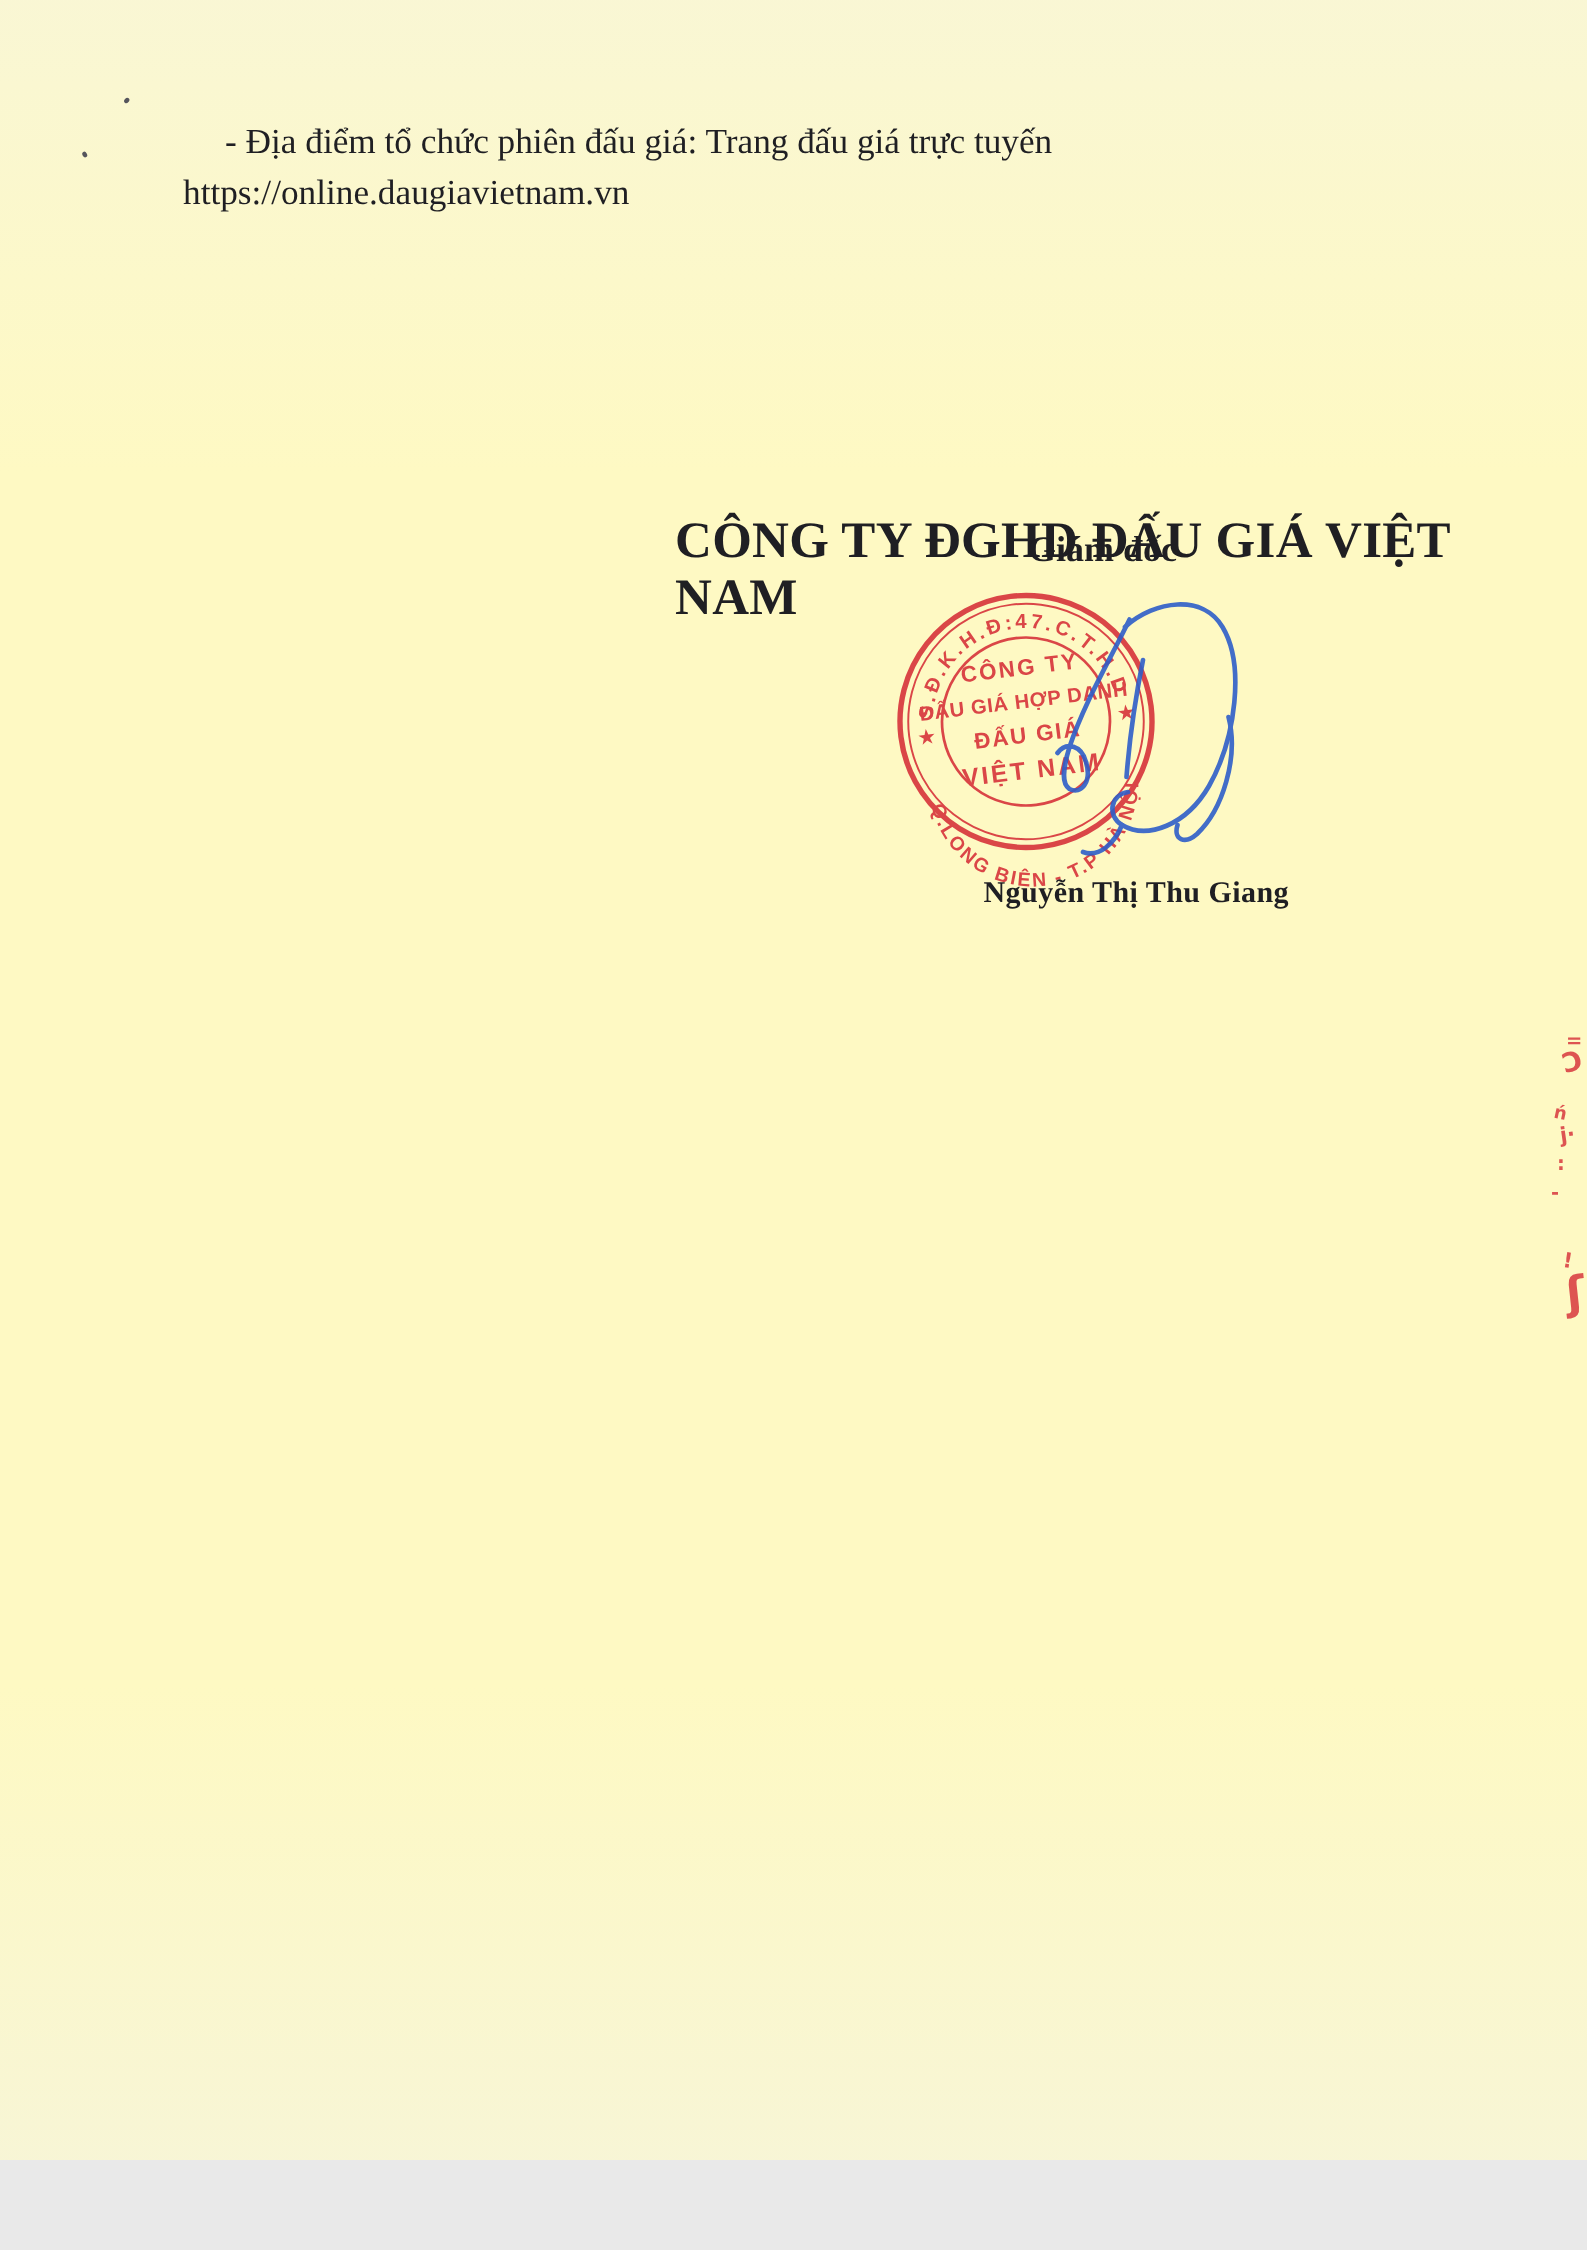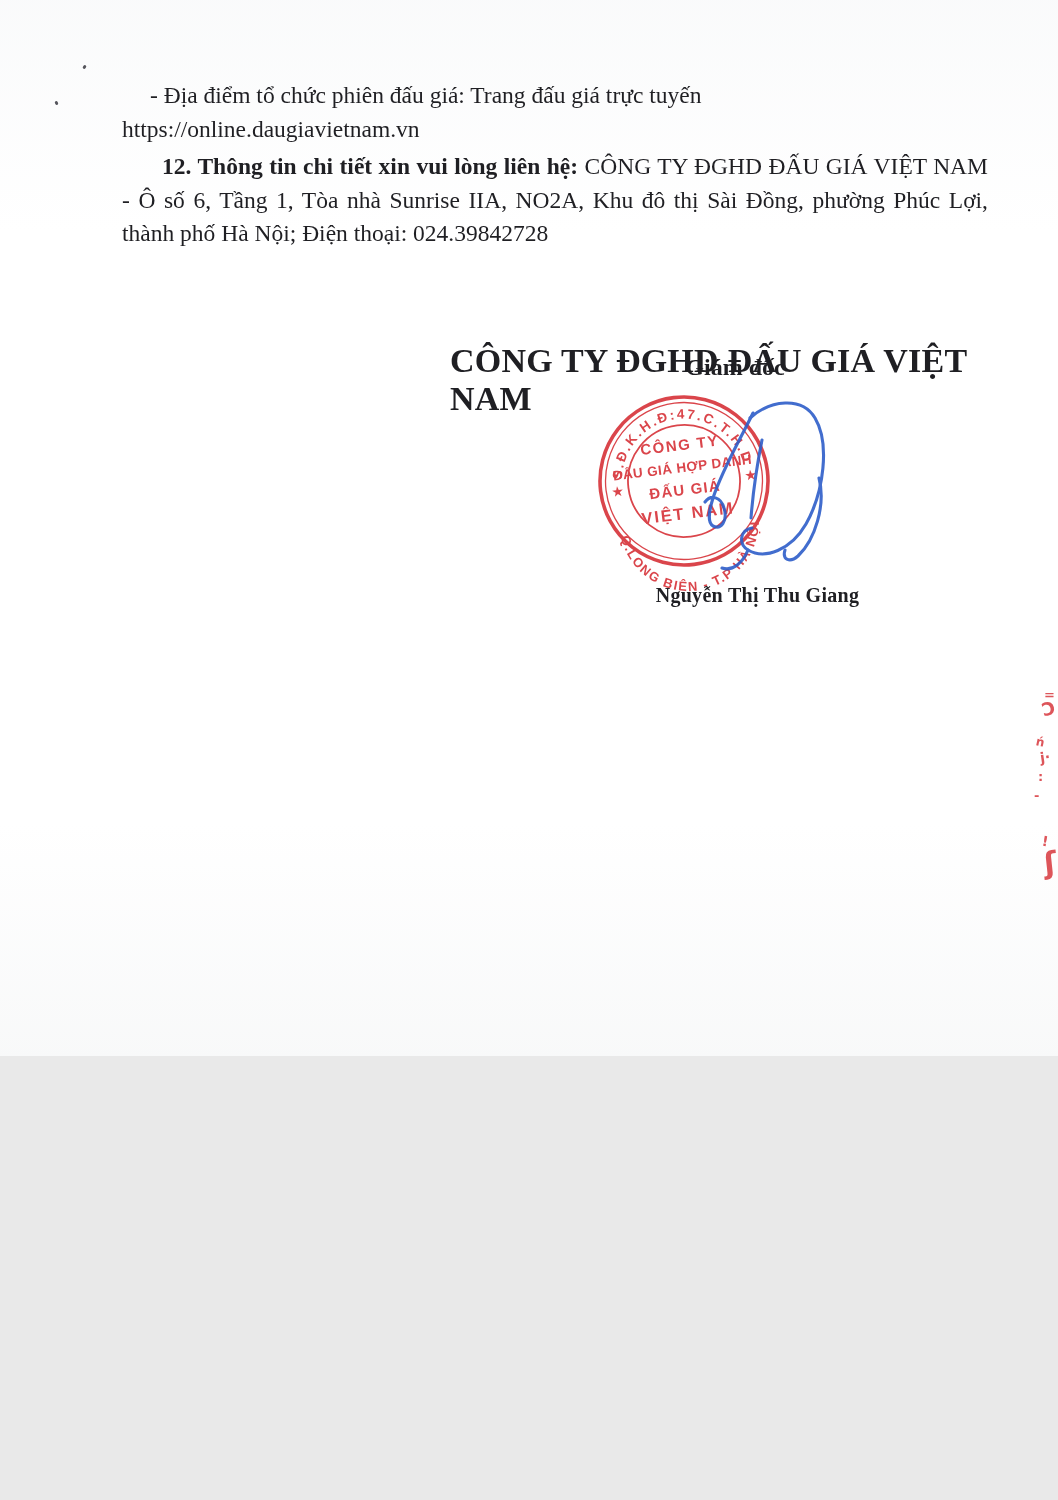--- a/index.html
+++ b/index.html
@@ -1,20 +1,20 @@
 <!DOCTYPE html>
 <html><head>
 <meta charset="utf-8">
 <style>
   html,body{margin:0;padding:0;background:#e9e9e9;}
   .page{
     position:relative;
-    width:1058px;height:1056px;
+    width:1058px;height:1440px;
     margin:0 auto;
-    background:#ffffff;
+    background:#fef9c3;
     overflow:hidden;
     font-family:"Liberation Serif","DejaVu Serif",serif;
     color:#1f1f23;
   }
   
   .page::after{
     content:"";position:absolute;inset:0;pointer-events:none;
     background:linear-gradient(180deg, rgba(240,242,244,.35) 0%, rgba(255,255,255,0) 22%, rgba(255,255,255,0) 78%, rgba(238,240,241,.4) 100%);
   }
   .textcol{
@@ -62,23 +62,20 @@
 
 <div class="page">
 
   <div class="speck s1"></div>
   <div class="speck s2"></div>
 
   <div class="textcol">
     <p class="loc">
       <span>- Địa điểm tổ chức phiên đấu giá: Trang đấu giá trực tuyến https://online.daugiavietnam.vn</span>
     </p>
-    <p class="contact">
-      <b>12. Thông tin chi tiết xin vui lòng liên hệ: </b><span>CÔNG TY ĐGHD ĐẤU GIÁ VIỆT NAM - Ô số 6, Tầng 1, Tòa nhà Sunrise IIA, NO2A, Khu đô thị Sài Đồng, phường Phúc Lợi, thành phố Hà Nội; Điện thoại: 024.39842728</span>
-    </p>
   </div>
 
   <div class="sig-company">CÔNG TY ĐGHD ĐẤU GIÁ VIỆT NAM</div>
   <div class="sig-title">Giám đốc</div>
   <div class="sig-name">Nguyễn Thị Thu Giang</div>
 
   <svg class="stamp-svg" width="230" height="230" viewBox="0 0 230 230" aria-hidden="true">
     <defs>
       <path id="arcTop" d="M 58 139 A 62 62 0 1 1 172 139" fill="none"></path>
       <path id="arcBottom" d="M 48 135 A 70 70 0 1 0 182 135" fill="none"></path>

